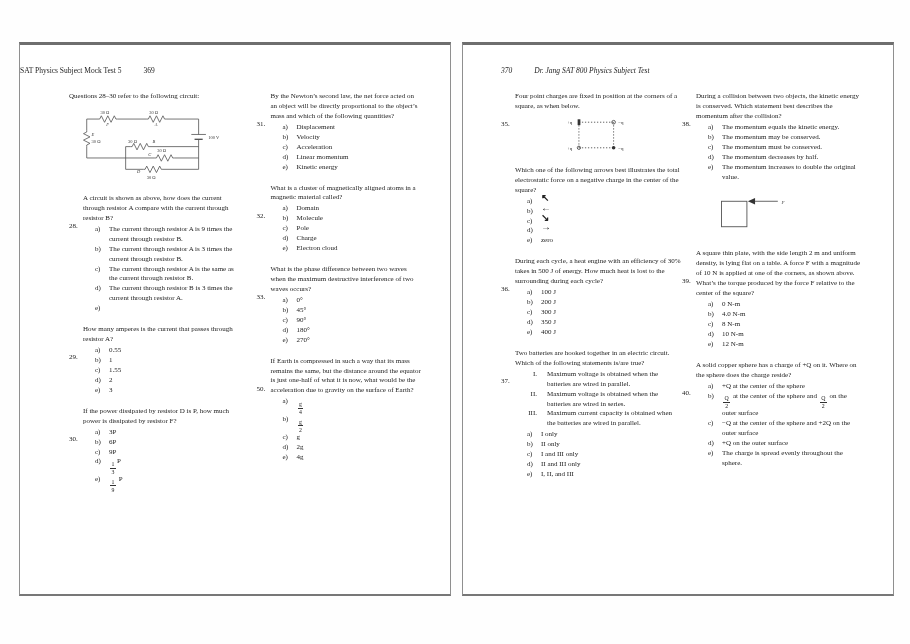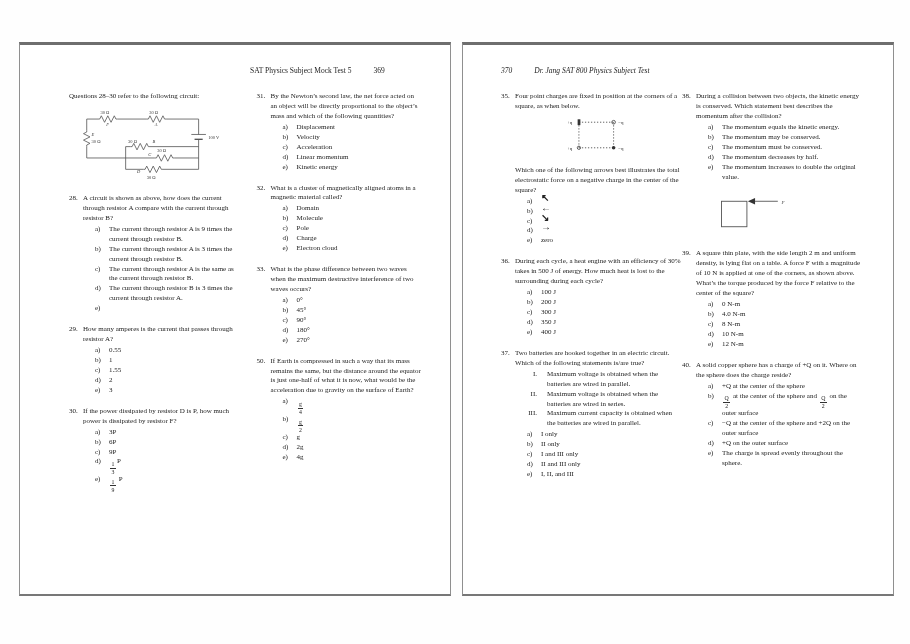--- a/index.html
+++ b/index.html
@@ -9,30 +9,30 @@
     -webkit-font-smoothing:antialiased;overflow:hidden;
   }
   .page{
     position:absolute;top:42px;width:432px;height:554px;background:#fff;
     border:1px solid #8f8f8f;border-top:3px solid #6e6e6e;border-bottom:2px solid #777;
     box-sizing:border-box;
   }
   .page-left{left:19px;}
   .page-right{left:462px;}
   .pheader{margin-top:21px;font-size:7.5px;display:flex;gap:22px;white-space:nowrap;}
-  .pheader-left{margin-left:230px;}
+  .pheader-left{}
   .pheader-right{margin-left:38px;font-style:italic;}
   .cols{display:flex;margin-top:17px;}
   .cols-left{padding:0 28px 0 49px;gap:22px;justify-content:space-between;}
   .cols-right{padding:0 30px 0 38px;}
   .col{flex:1;min-width:0;}
   .intro{font-size:7px;line-height:1.42;margin-bottom:4px;}
   .figwrap{text-align:center;margin:2px 0 6px 0;}
   .question{display:flex;font-size:7px;line-height:1.42;margin-bottom:11px;}
-  .qnum{width:14px;flex:none;}
+  .qnum{width:14px;flex:none;margin-top:28px;}
   .qbody{flex:1;min-width:0;}
   .qtext{margin-bottom:1px;}
   .opts{margin-top:1px;}
   .opt{display:flex;margin-left:12px;}
   .optlabel{width:14px;flex:none;}
   .optbody{flex:1;min-width:0;}
   .sub{display:flex;margin-left:10px;}
   .sublabel{width:16px;flex:none;text-align:right;padding-right:4px;box-sizing:border-box;}
   .subtext{flex:1;min-width:0;margin-left:6px;}
   .frac{display:inline-flex;flex-direction:column;align-items:center;line-height:1.05;

